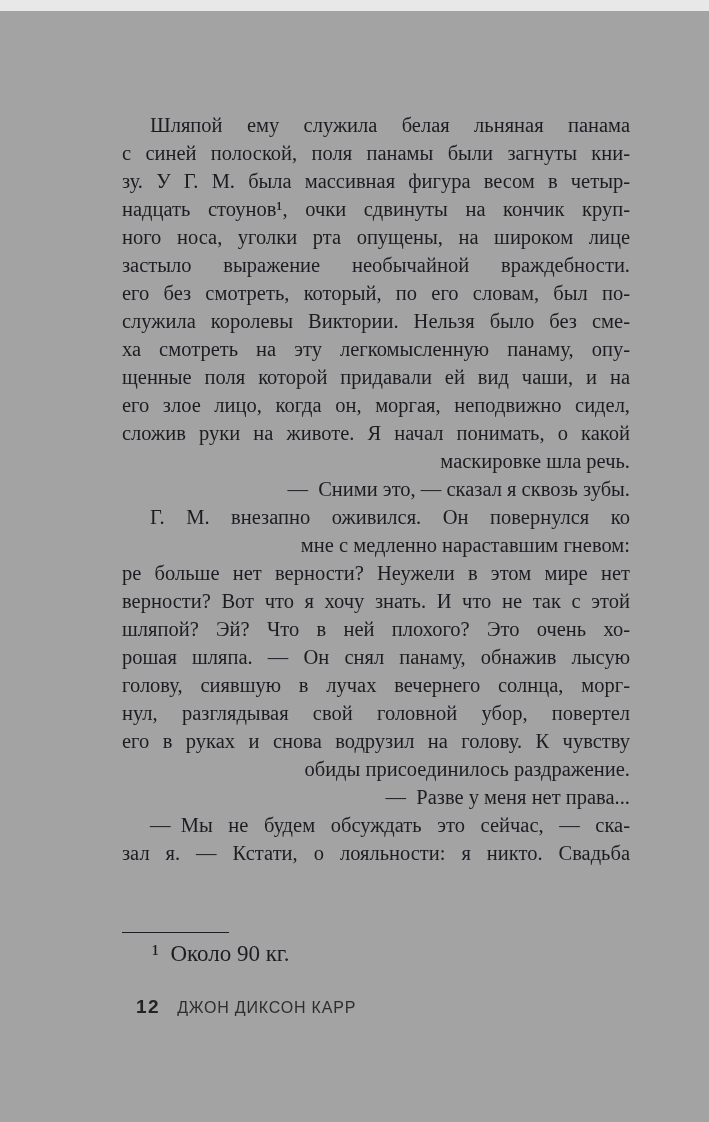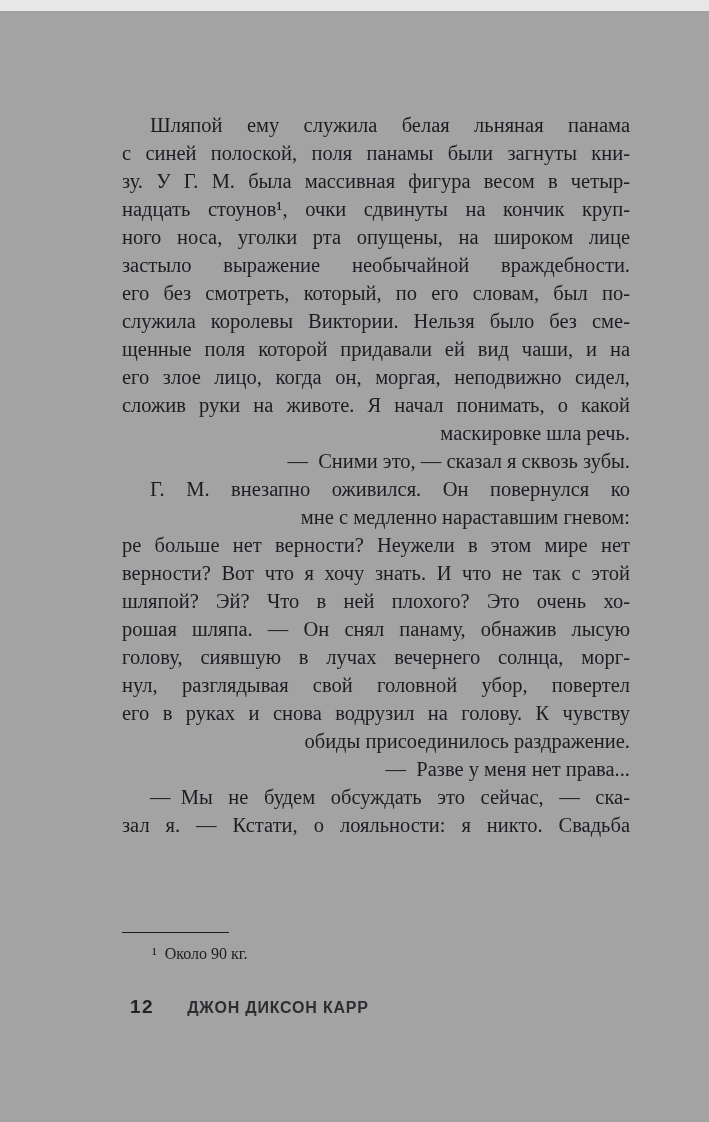--- a/index.html
+++ b/index.html
@@ -45,62 +45,62 @@
     top: 921px;
     width: 107px;
     height: 0;
     border-top: 1.6px solid #1c1d22;
   }
   .footnote {
     position: absolute;
     left: 122px;
     top: 931px;
     width: 508px;
-    font-size: 16px;
+    font-size: 23px;
     line-height: 24px;
     padding-left: 30px;
     box-sizing: border-box;
   }
   .footer {
     position: absolute;
-    left: 130px;
+    left: 136px;
     top: 985px;
     display: flex;
     align-items: baseline;
     font-family: "Liberation Sans", "DejaVu Sans", sans-serif;
-    gap: 16px;
   }
   .page-number {
     font-size: 19px;
     font-weight: 700;
     letter-spacing: 1.5px;
     color: #222327;
   }
   .running-title {
     margin-left: 17px;
     font-size: 16px;
-    font-weight: 700;
+    font-weight: 400;
     letter-spacing: 0.8px;
     color: #2d2e32;
   }
 </style>
 </head>
 <body>
 
 <div class="page">
 
   <div class="text-block">
       <div class="text-line indent">Шляпой ему служила белая льняная панама</div>
       <div class="text-line">с синей полоской, поля панамы были загнуты кни-</div>
       <div class="text-line">зу. У Г. М. была массивная фигура весом в четыр-</div>
       <div class="text-line">надцать стоунов¹, очки сдвинуты на кончик круп-</div>
       <div class="text-line">ного носа, уголки рта опущены, на широком лице</div>
       <div class="text-line">застыло выражение необычайной враждебности.</div>
       <div class="text-line">его без смотреть, который, по его словам, был по-</div>
       <div class="text-line">служила королевы Виктории. Нельзя было без сме-</div>
+      <div class="text-line">ха смотреть на эту легкомысленную панаму, опу-</div>
       <div class="text-line">щенные поля которой придавали ей вид чаши, и на</div>
       <div class="text-line">его злое лицо, когда он, моргая, неподвижно сидел,</div>
       <div class="text-line">сложив руки на животе. Я начал понимать, о какой</div>
       <div class="text-line lastline">маскировке шла речь.</div>
       <div class="text-line indent lastline">— Сними это, — сказал я сквозь зубы.</div>
       <div class="text-line indent">Г. М. внезапно оживился. Он повернулся ко</div>
       <div class="text-line lastline">мне с медленно нараставшим гневом:</div>
       <div class="text-line">ре больше нет верности? Неужели в этом мире нет</div>
       <div class="text-line">верности? Вот что я хочу знать. И что не так с этой</div>
       <div class="text-line">шляпой? Эй? Что в ней плохого? Это очень хо-</div>

